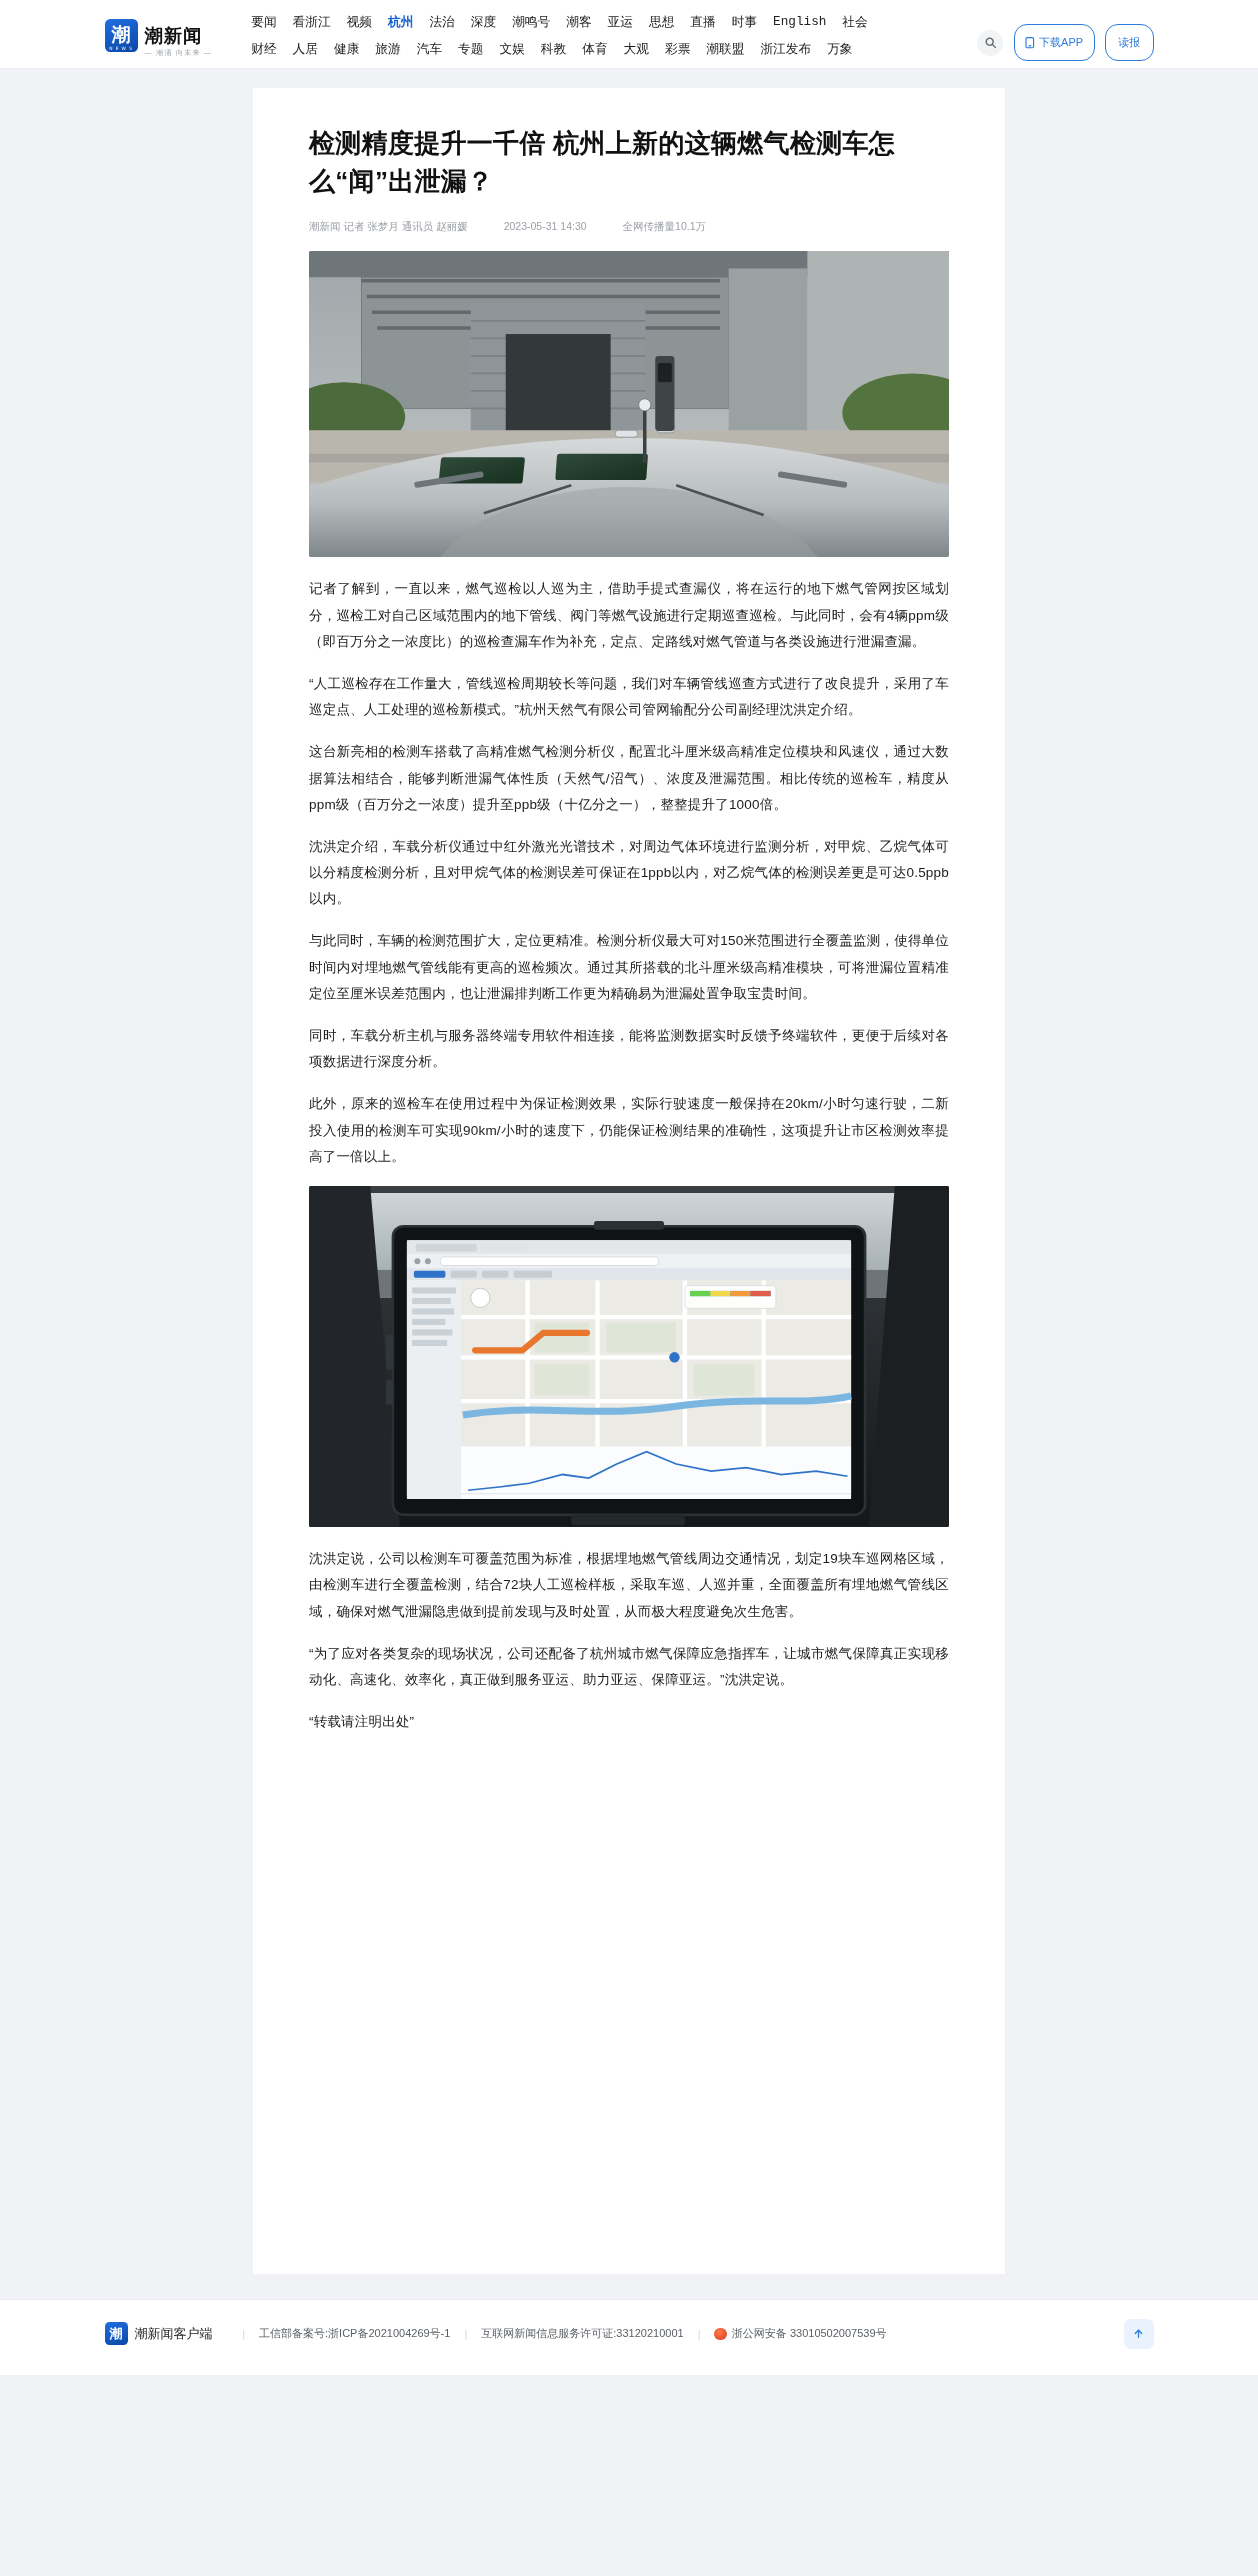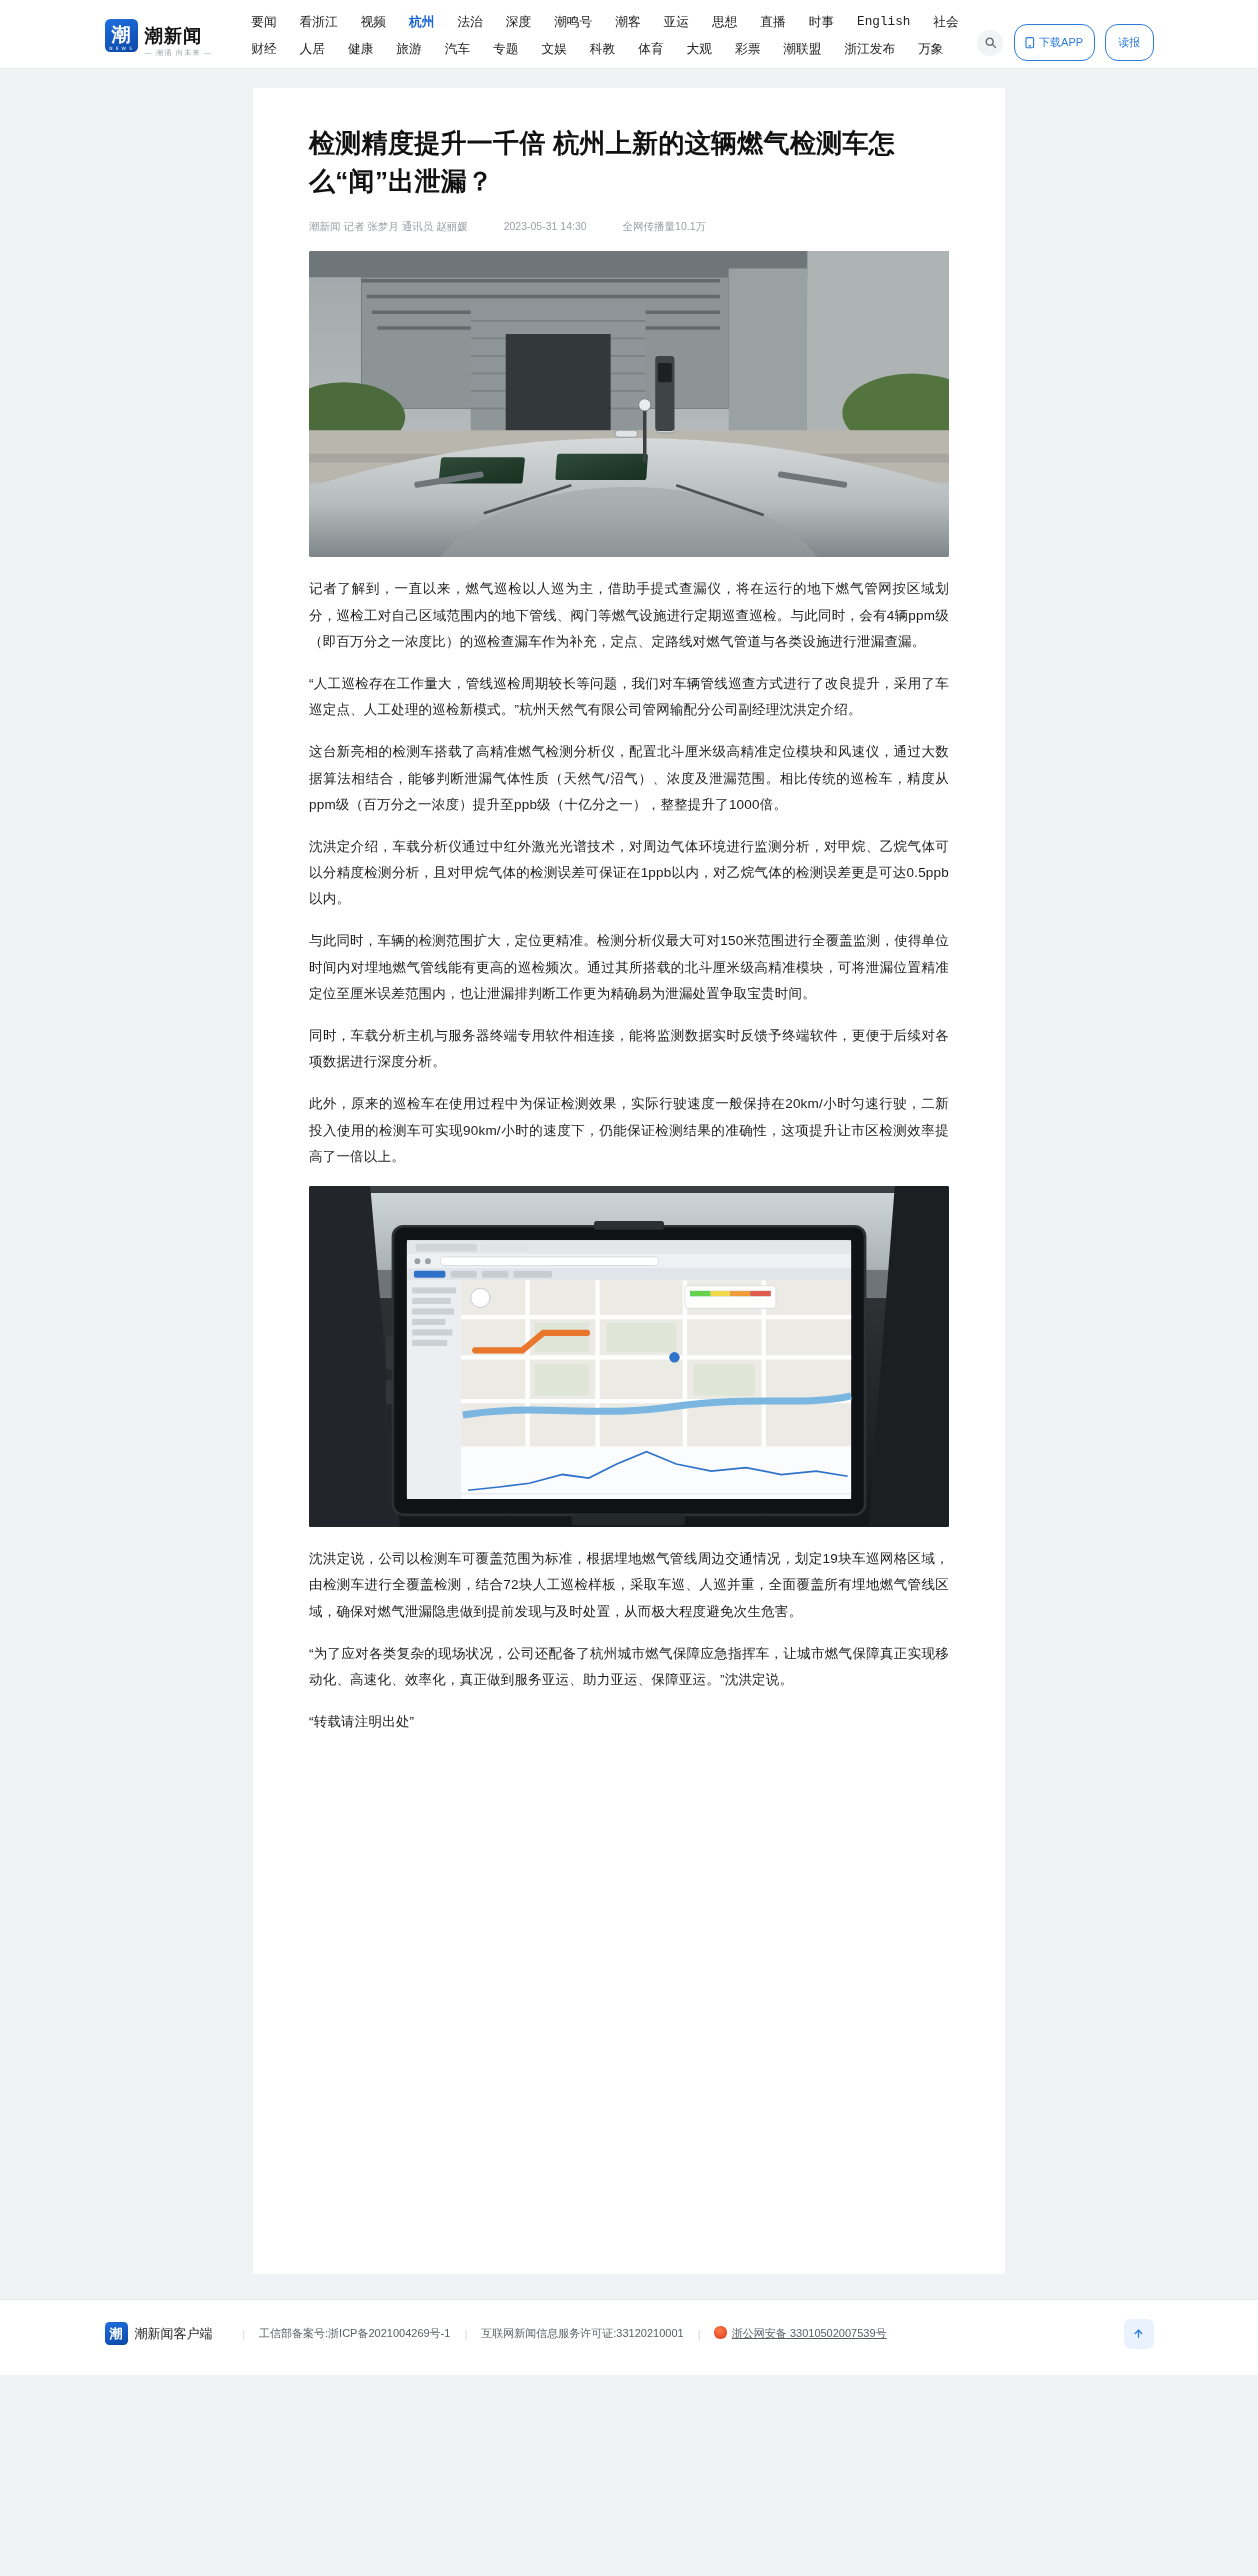--- a/index.html
+++ b/index.html
@@ -62,21 +62,21 @@
     color: #9aa0a6;
     letter-spacing: 1.3px;
     margin-top: 2.6px;
   }
 
   .nav-wrap { flex: 1; padding-top: 1.7px; }
   .nav-row {
     display: flex;
     flex-wrap: wrap;
     align-items: center;
-    gap: 0 23px;
+    gap: 0 16px;
     font-size: 12.7px;
     color: #222;
     line-height: 24.5px;
   }
   .nav-row + .nav-row { margin-top: 1.7px; text-align: right; }
   .nav-item { cursor: pointer; white-space: nowrap; }
   .nav-item.active { color: #1863d4; font-weight: bold; }
   .nav-item.en { font-family: Liberation Mono, monospace; }
 
   .header-actions {
@@ -175,21 +175,21 @@
   .footer-logo {
     width: 23px; height: 23px; border-radius: 4.4px;
     background: linear-gradient(160deg,#1f6fe0,#0b47a6);
     color: #fff; font-size: 13px; font-weight: bold;
     display: flex; align-items: center; justify-content: center;
     font-family: "DejaVu Sans", sans-serif;
   }
   .footer-brand-name { font-size: 13px; color: #222; }
   .footer-sep { color: #d5d8dc; padding: 0 14px; }
   .police {
-    display: flex; align-items: flex-start; gap: 5.2px; text-decoration: underline;
+    display: flex; align-items: center; gap: 5.2px;
   }
   .police-badge {
     width: 12.2px; height: 12.2px; border-radius: 50%;
     background: radial-gradient(circle at 40% 35%, #ff7b4a, #d9381e);
   }
   .footer-right { margin-left: auto; }
   .fab {
     width: 30px; height: 30px;
     border-radius: 7px;
     background: #eaf2fd;

